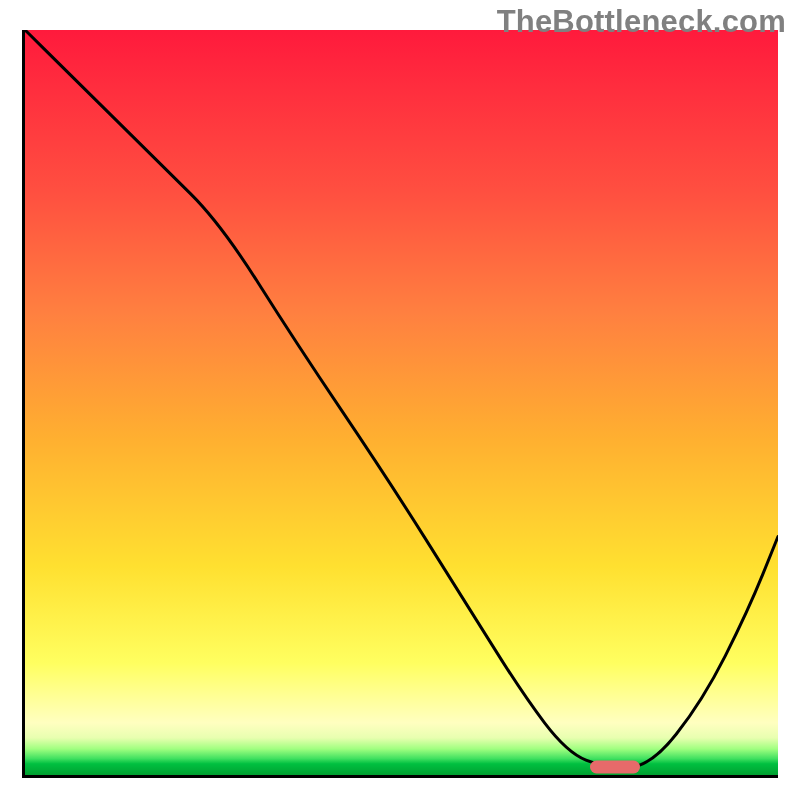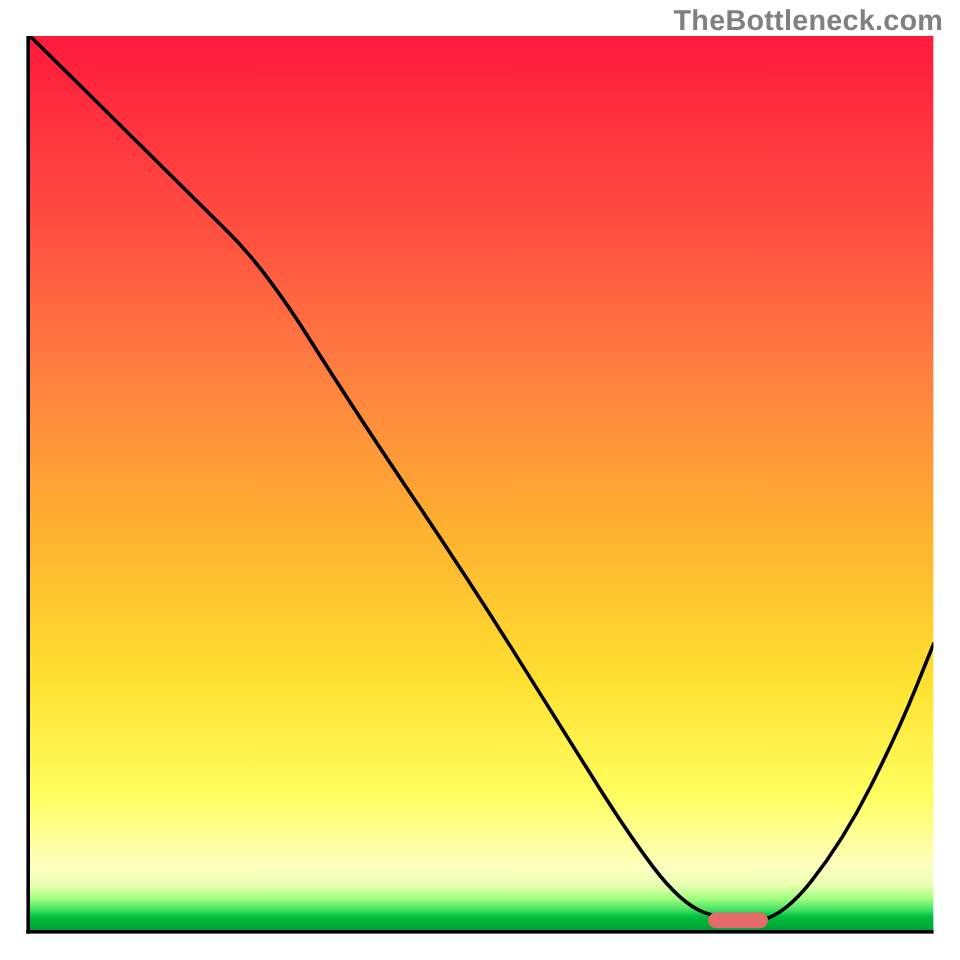--- a/index.html
+++ b/index.html
@@ -12,21 +12,21 @@
   }
   .container {
     position: relative;
     width: 800px;
     height: 800px;
   }
   .watermark {
     position: absolute;
     top: 4px;
     right: 14px;
-    font-size: 24px;
+    font-size: 31px;
     font-weight: bold;
     color: #808080;
     letter-spacing: 0.2px;
     z-index: 3;
   }
   .plot-area {
     position: absolute;
     left: 22px;
     top: 30px;
     width: 756px;

